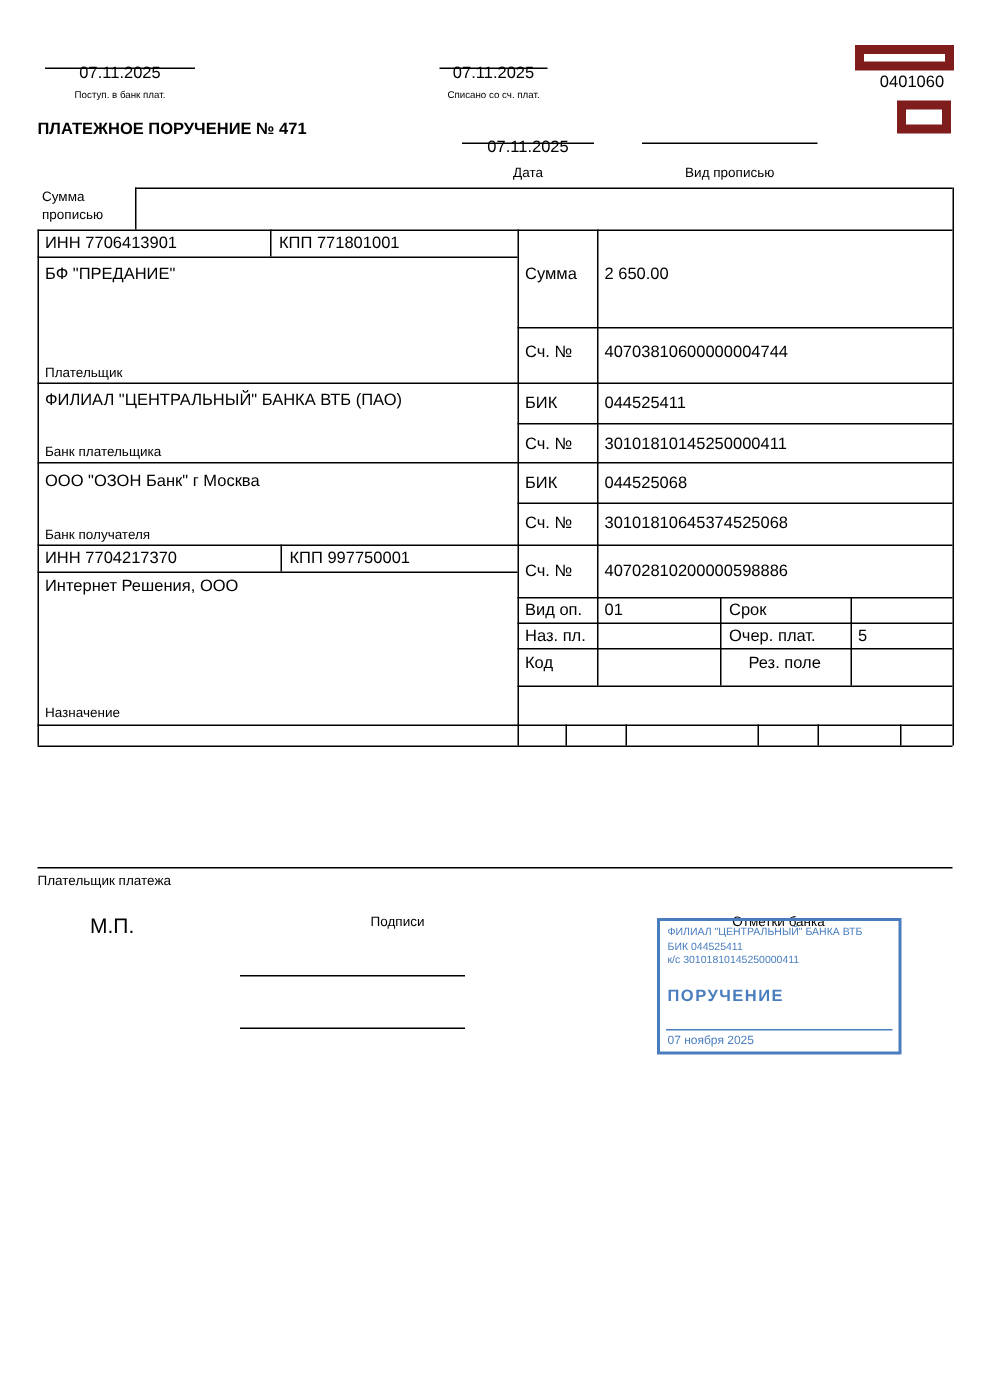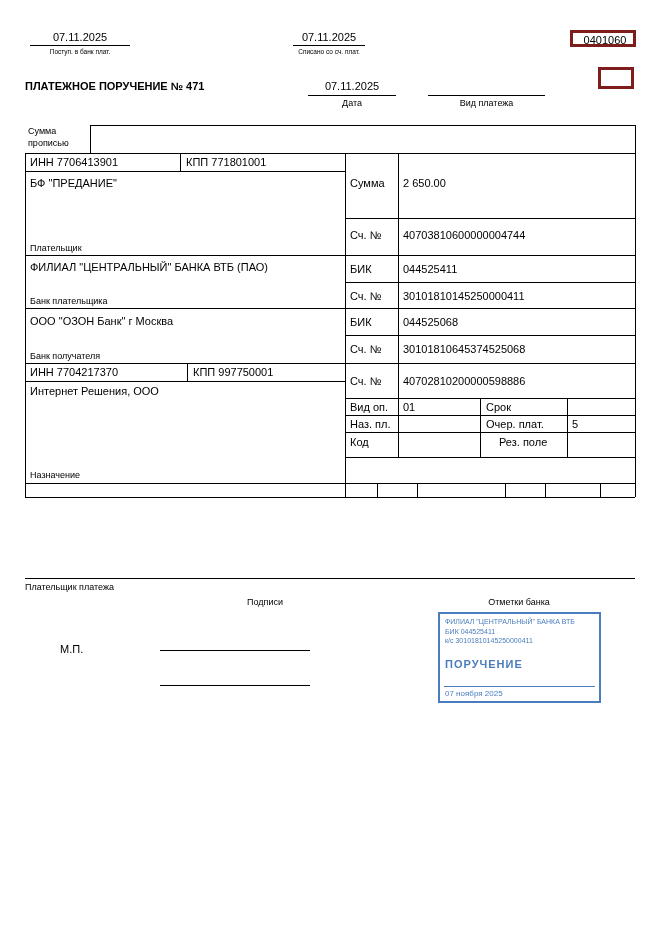--- a/index.html
+++ b/index.html
@@ -3,24 +3,24 @@
 <meta charset="utf-8">
 <style>
   * { margin:0; padding:0; box-sizing:border-box; }
   html,body { background:#ffffff; }
   body { width:660px; height:933px; font-family:"Liberation Sans", sans-serif; color:#000; }
   .page { position:relative; width:660px; height:933px; background:#fff; overflow:hidden; }
   .t  { position:absolute; font-size:11px; line-height:13px; white-space:nowrap; }
   .s  { position:absolute; font-size:9px;  line-height:10px; white-space:nowrap; }
   .xs { position:absolute; font-size:6.5px; line-height:8px; white-space:nowrap; }
   .b  { font-weight:bold; }
-  .c  { text-align:center; }
+  .c  { text-align:center;margin-top:12px; }
   .hl { position:absolute; height:1px; background:#000; }
   .vl { position:absolute; width:1px; background:#000; }
-  .box { position:absolute; border:3px solid #7f1d1d; }
+  .box { position:absolute; border:6px solid #7f1d1d; }
   .stamp-border { position:absolute; border:2px solid #4a7dbe; }
   .stamp { position:absolute; color:#4a7dbe; white-space:nowrap; }
   .stamp-fill { position:absolute; height:1px; background:#4a7dbe; }
 </style>
 </head>
 <body>
 
 <div class="page">
 
   <div class="t c" style="left:30px;top:31px;width:100px">07.11.2025</div>
@@ -35,21 +35,21 @@
     <div class="t c" style="left:0;top:1px;width:64px">0401060</div>
   </div>
 
   <div class="t b" style="left:25px;top:80px"><span>ПЛАТЕЖНОЕ ПОРУЧЕНИЕ №</span> <span style="font-weight:bold">471</span></div>
 
   <div class="t c" style="left:308px;top:80px;width:88px">07.11.2025</div>
   <div class="hl" style="left:308px;top:95px;width:88px"></div>
   <div class="s c" style="left:308px;top:98px;width:88px">Дата</div>
 
   <div class="hl" style="left:428px;top:95px;width:117px"></div>
-  <div class="s c" style="left:428px;top:98px;width:117px">Вид платежа</div>
+  <div class="s c" style="left:428px;top:98px;width:117px">Вид прописью</div>
 
   <div class="box" style="left:598px;top:67px;width:36px;height:22px"></div>
 
   <div class="s" style="left:28px;top:126px">Сумма</div>
   <div class="s" style="left:28px;top:138px">прописью</div>
 
   <div class="hl" style="left:90px;top:125px;width:545px"></div>
   <div class="hl" style="left:25px;top:153px;width:610px"></div>
   <div class="hl" style="left:25px;top:171px;width:320px"></div>
   <div class="hl" style="left:345px;top:218px;width:290px"></div>
@@ -127,21 +127,21 @@
   <div class="t" style="left:572px;top:418px">5</div>
 
   <div class="t" style="left:350px;top:436px">Код</div>
   <div class="t" style="left:499px;top:436px">Рез. поле</div>
 
   <div class="hl" style="left:25px;top:578px;width:610px"></div>
   <div class="s" style="left:25px;top:582px">Плательщик платежа</div>
 
   <div class="s c" style="left:205px;top:597px;width:120px">Подписи</div>
   <div class="s c" style="left:459px;top:597px;width:120px">Отметки банка</div>
-  <div class="s" style="left:60px;top:644px;font-size:11px">М.П.</div>
+  <div class="s" style="left:60px;top:612px;font-size:14px">М.П.</div>
 
   <div class="hl" style="left:160px;top:650px;width:150px"></div>
   <div class="hl" style="left:160px;top:685px;width:150px"></div>
 
   <div class="stamp-border" style="left: 438px; top: 612px; width: 163px; height: 91px; border-color: rgb(74, 125, 190);"></div>
   <div class="stamp" style="left: 445px; top: 617px; font-size: 7px; line-height: 9px; color: rgb(74, 125, 190);">ФИЛИАЛ "ЦЕНТРАЛЬНЫЙ" БАНКА ВТБ</div>
   <div class="stamp" style="left: 445px; top: 627px; font-size: 7px; line-height: 9px; color: rgb(74, 125, 190);">БИК 044525411</div>
   <div class="stamp" style="left: 445px; top: 636px; font-size: 7px; line-height: 9px; color: rgb(74, 125, 190);">к/с 30101810145250000411</div>
   <div class="stamp b" style="left: 445px; top: 658px; font-size: 11px; letter-spacing: 1px; color: rgb(74, 125, 190);">ПОРУЧЕНИЕ</div>
   <div class="stamp-fill" style="left: 444px; top: 686px; width: 151px; background: rgb(74, 125, 190);"></div>

